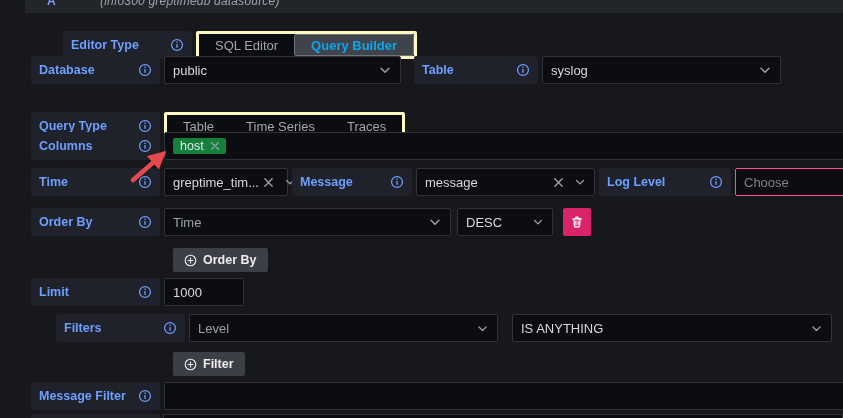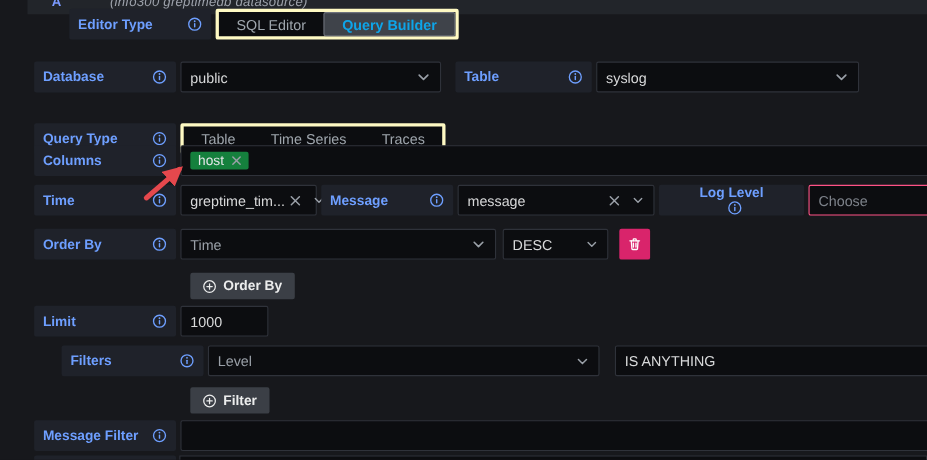--- a/index.html
+++ b/index.html
@@ -64,21 +64,21 @@
 </head>
 <body>
 
 <div class="top-bar">
   <div class="top-bar-inner">
     <span class="ref-id">A</span>
     <span class="ds-note">(info300 greptimedb datasource)</span>
   </div>
 </div>
 
-<div class="row" style="left:31px;top:8px;padding-left:32px;">
+<div class="row" style="left:31px;top:31px;padding-left:32px;">
   <div class="lbl">
     <span>Editor Type</span>
     <span class="info-icon">
       <svg width="14" height="14" viewBox="0 0 16 16">
           <circle cx="8" cy="8" r="6.2" fill="none" stroke="currentColor" stroke-width="1.4"></circle>
           <circle cx="8" cy="4.9" r="0.95" fill="currentColor"></circle>
           <rect x="7.25" y="6.8" width="1.5" height="4.6" rx="0.7" fill="currentColor"></rect>
         </svg>
     </span>
   </div>
@@ -208,21 +208,21 @@
       <svg width="11" height="11" viewBox="0 0 12 12">
           <path d="M2 2l8 8M10 2l-8 8" stroke="currentColor" stroke-width="1.5" stroke-linecap="round"></path>
         </svg>
     </span>
     <span class="chev">
       <svg width="12" height="12" viewBox="0 0 16 16">
           <path d="M3.5 6l4.5 4.5L12.5 6" fill="none" stroke="currentColor" stroke-width="1.7" stroke-linecap="round" stroke-linejoin="round"></path>
         </svg>
     </span>
   </div>
-  <div class="lbl ml4" style="width:132px;min-width:132px;flex-direction:column;">
+  <div class="lbl ml4" style="width:132px;min-width:132px;">
     <span>Log Level</span>
     <span class="info-icon">
       <svg width="14" height="14" viewBox="0 0 16 16">
           <circle cx="8" cy="8" r="6.2" fill="none" stroke="currentColor" stroke-width="1.4"></circle>
           <circle cx="8" cy="4.9" r="0.95" fill="currentColor"></circle>
           <rect x="7.25" y="6.8" width="1.5" height="4.6" rx="0.7" fill="currentColor"></rect>
         </svg>
     </span>
   </div>
   <div class="select choose-select ml4 grow">
@@ -299,21 +299,21 @@
   <div class="lbl">
     <span>Filters</span>
     <span class="info-icon">
       <svg width="14" height="14" viewBox="0 0 16 16">
           <circle cx="8" cy="8" r="6.2" fill="none" stroke="currentColor" stroke-width="1.4"></circle>
           <circle cx="8" cy="4.9" r="0.95" fill="currentColor"></circle>
           <rect x="7.25" y="6.8" width="1.5" height="4.6" rx="0.7" fill="currentColor"></rect>
         </svg>
     </span>
   </div>
-  <div class="select ml4" style="width:356px;">
+  <div class="select ml4" style="width:309px;">
     <span class="gray">Level</span>
     <span class="chev">
       <svg width="13" height="13" viewBox="0 0 16 16">
           <path d="M3.5 6l4.5 4.5L12.5 6" fill="none" stroke="currentColor" stroke-width="1.7" stroke-linecap="round" stroke-linejoin="round"></path>
         </svg>
     </span>
   </div>
   <div class="select" style="width:320px;margin-left:14px;">
     <span>IS ANYTHING</span>
     <span class="chev">

